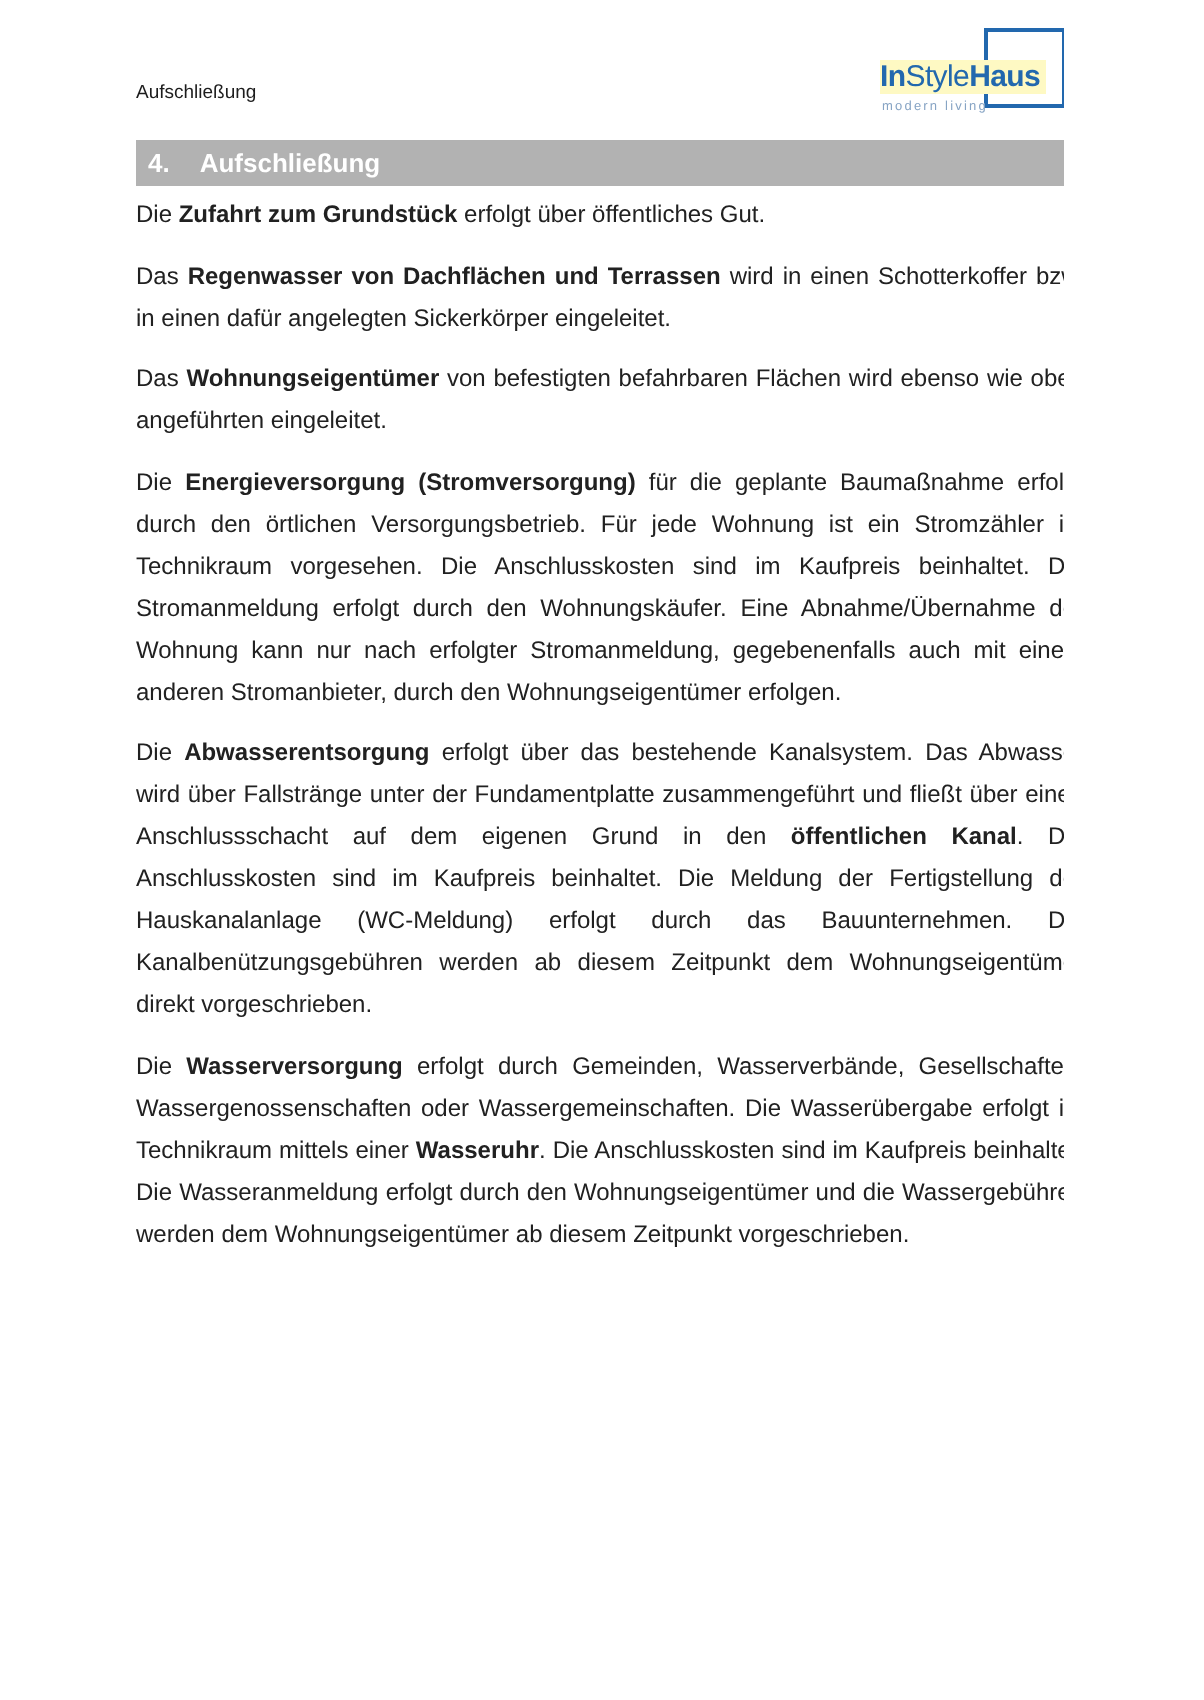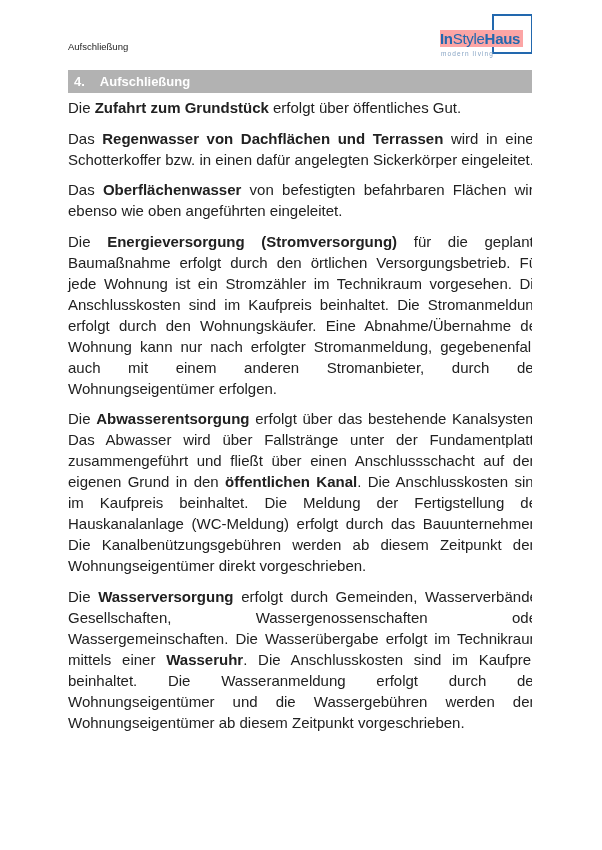--- a/index.html
+++ b/index.html
@@ -32,21 +32,21 @@
     height: 36px;
     border: 2.5px solid #2268ae;
   }
   .logo-text {
     position: absolute;
     left: 440px;
     top: 30px;
     font-size: 15px;
     line-height: 17px;
     color: #2268ae;
-    background: #fca5a5;
+    background: #fef9c3;
     padding: 0 3px 0 0;
     letter-spacing: -0.3px;
     white-space: nowrap;
   }
   .lg-b { font-weight: bold; }
   .lg-r { font-weight: normal; }
   .logo-tagline {
     position: absolute;
     left: 441px;
     top: 50px;
@@ -70,21 +70,21 @@
     font-size: 13px;
   }
   .sec-num { margin-left: 6px; }
   .sec-title { margin-left: 15px; }
   
   .body-text {
     position: absolute;
     left: 68px;
     top: 97px;
     width: 474px;
-    font-size: 15px;
+    font-size: 12px;
     line-height: 21px;
     color: #212121;
     text-align: justify;
   }
   .para { margin: 0 0 9.5px 0; }
   .para b { font-weight: bold; }
   
   .footer-line {
     position: absolute;
     left: 556px;
@@ -118,21 +118,21 @@
     <span class="sec-num">4.</span>
     <span class="sec-title">Aufschließung</span>
   </div>
 
   <div class="body-text">
 
     <p class="para"><span>Die </span><b>Zufahrt zum Grundstück</b><span> erfolgt über öffentliches Gut.</span></p>
 
     <p class="para"><span>Das </span><b>Regenwasser von Dachflächen und Terrassen</b><span> wird in einen Schotterkoffer bzw. in einen dafür angelegten Sickerkörper eingeleitet.</span></p>
 
-    <p class="para"><span>Das </span><b>Oberflächenwasser</b><span> von befestigten befahrbaren Flächen wird ebenso wie oben angeführten eingeleitet.</span></p>
+    <p class="para"><span>Das </span><b>Wohnungseigentümer</b><span> von befestigten befahrbaren Flächen wird ebenso wie oben angeführten eingeleitet.</span></p>
 
     <p class="para"><span>Die </span><b>Energieversorgung (Stromversorgung)</b><span> für die geplante Baumaßnahme erfolgt durch den örtlichen Versorgungsbetrieb. Für jede Wohnung ist ein Stromzähler im Technikraum vorgesehen. Die Anschlusskosten sind im Kaufpreis beinhaltet. Die Stromanmeldung erfolgt durch den Wohnungskäufer. Eine Abnahme/Übernahme der Wohnung kann nur nach erfolgter Stromanmeldung, gegebenenfalls auch mit einem anderen Stromanbieter, durch den Wohnungseigentümer erfolgen.</span></p>
 
     <p class="para"><span>Die </span><b>Abwasserentsorgung</b><span> erfolgt über das bestehende Kanalsystem. Das Abwasser wird über Fallstränge unter der Fundamentplatte zusammengeführt und fließt über einen Anschlussschacht auf dem eigenen Grund in den </span><b>öffentlichen Kanal</b><span>. Die Anschlusskosten sind im Kaufpreis beinhaltet. Die Meldung der Fertigstellung der Hauskanalanlage (WC-Meldung) erfolgt durch das Bauunternehmen. Die Kanalbenützungsgebühren werden ab diesem Zeitpunkt dem Wohnungseigentümer direkt vorgeschrieben.</span></p>
 
     <p class="para"><span>Die </span><b>Wasserversorgung</b><span> erfolgt durch Gemeinden, Wasserverbände, Gesellschaften, Wassergenossenschaften oder Wassergemeinschaften. Die Wasserübergabe erfolgt im Technikraum mittels einer </span><b>Wasseruhr</b><span>. Die Anschlusskosten sind im Kaufpreis beinhaltet. Die Wasseranmeldung erfolgt durch den Wohnungseigentümer und die Wassergebühren werden dem Wohnungseigentümer ab diesem Zeitpunkt vorgeschrieben.</span></p>
 
   </div>
 
   <div class="footer-line"></div>

